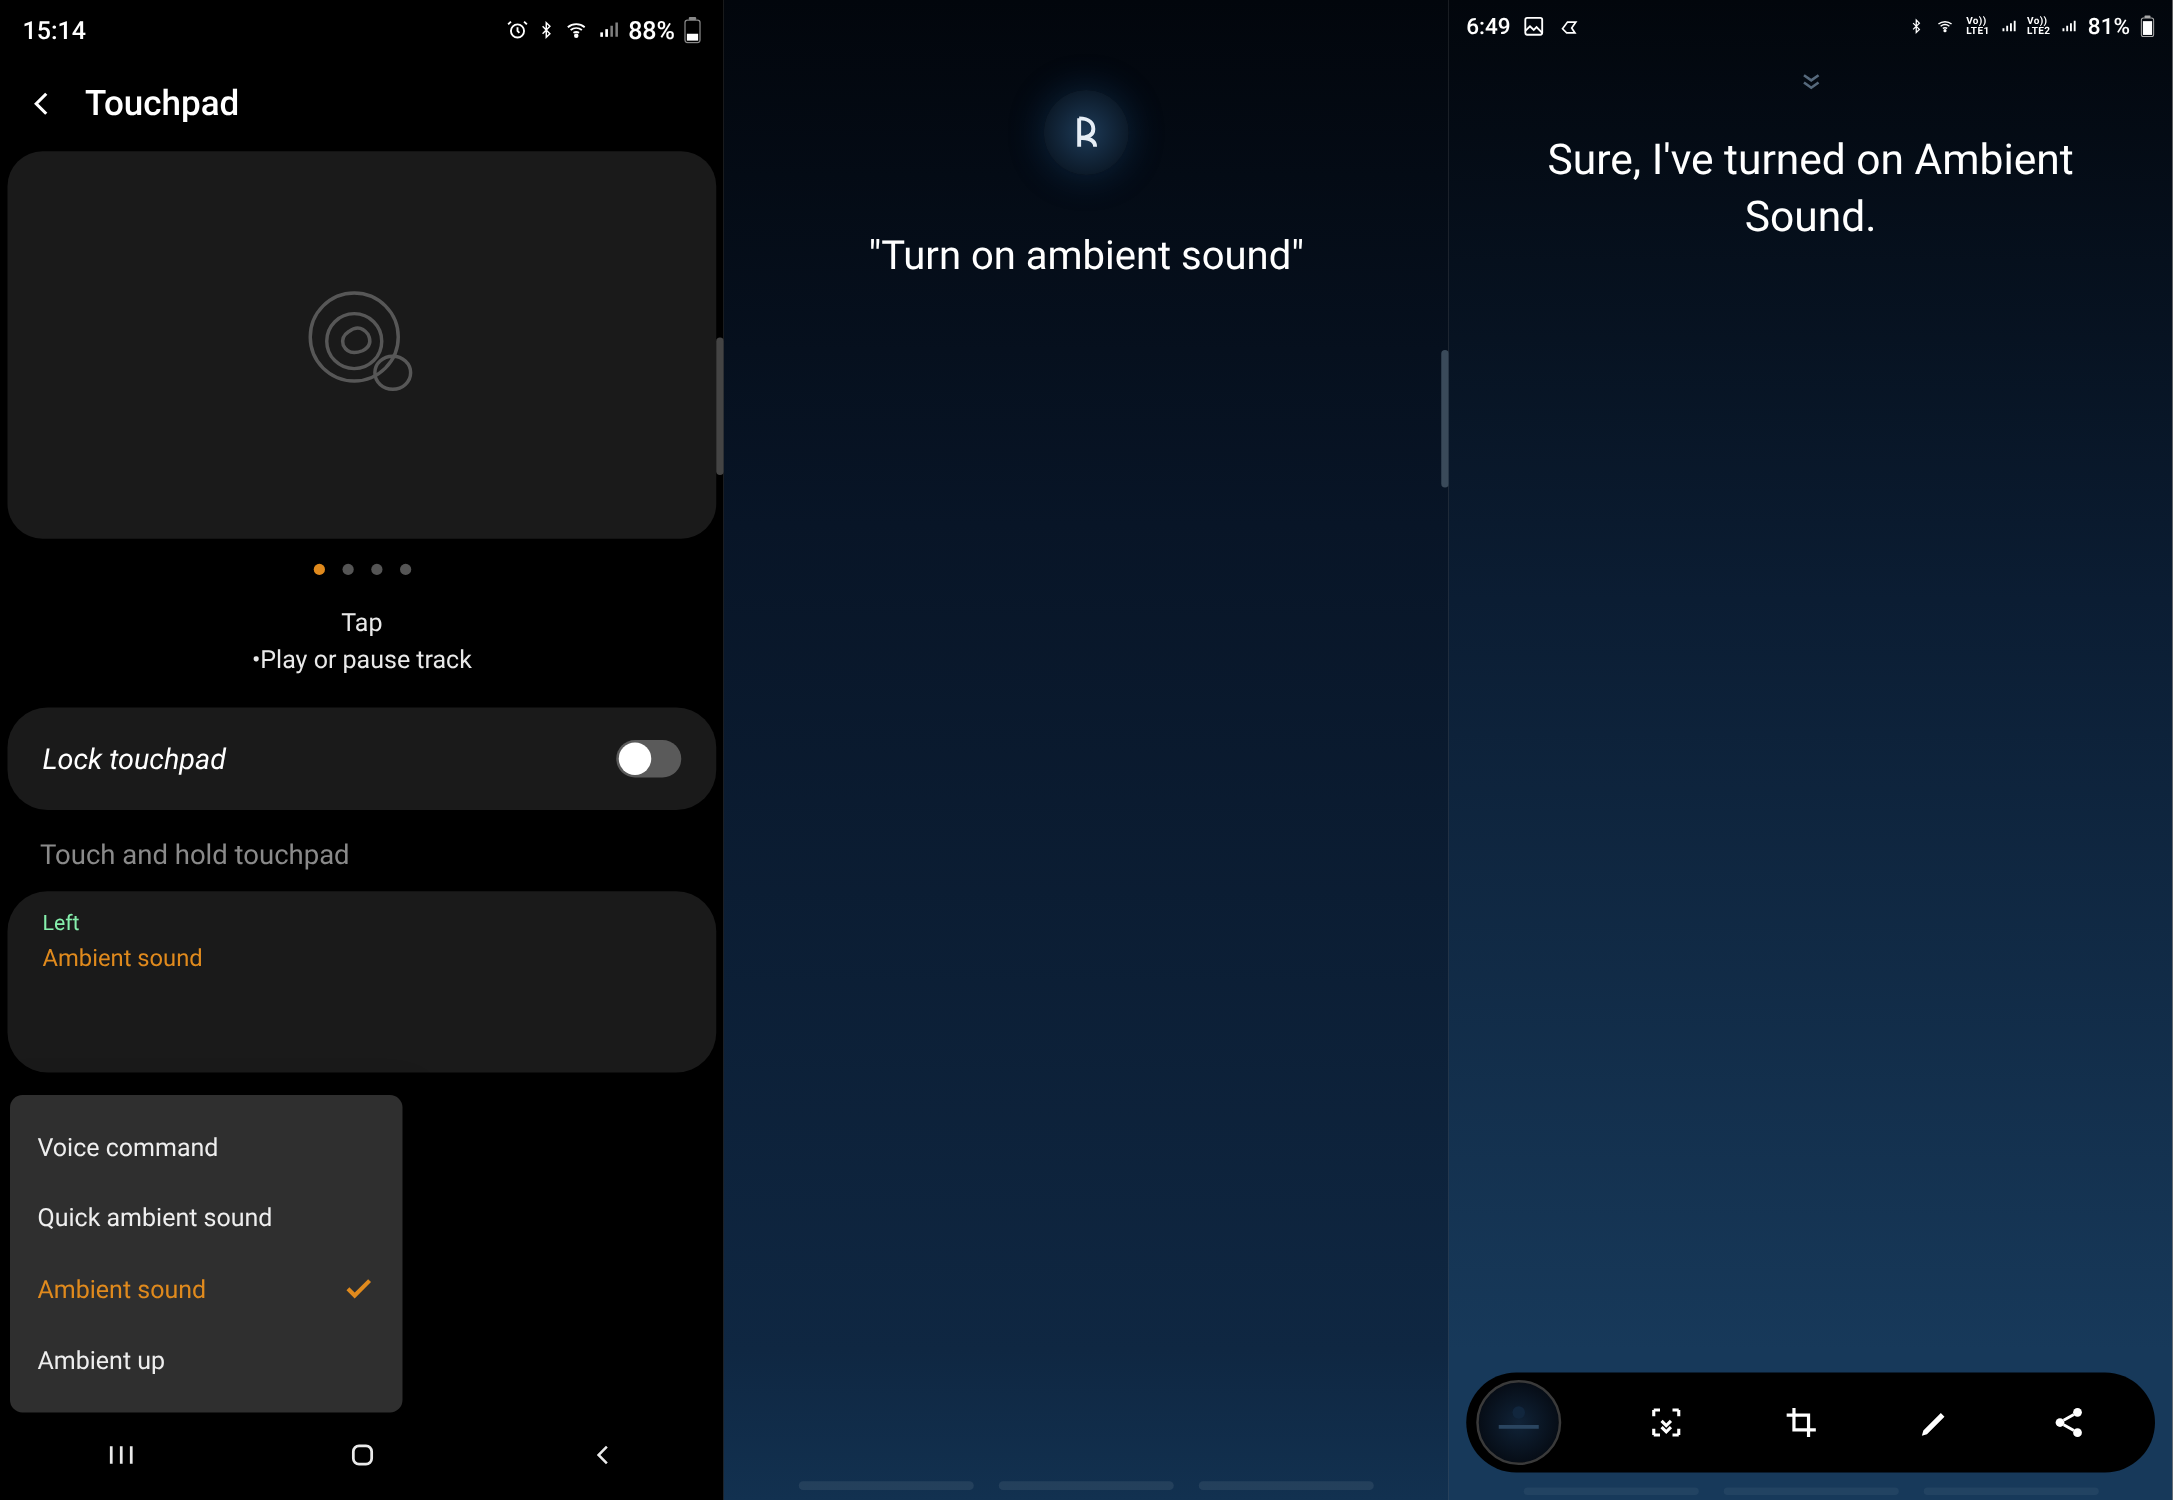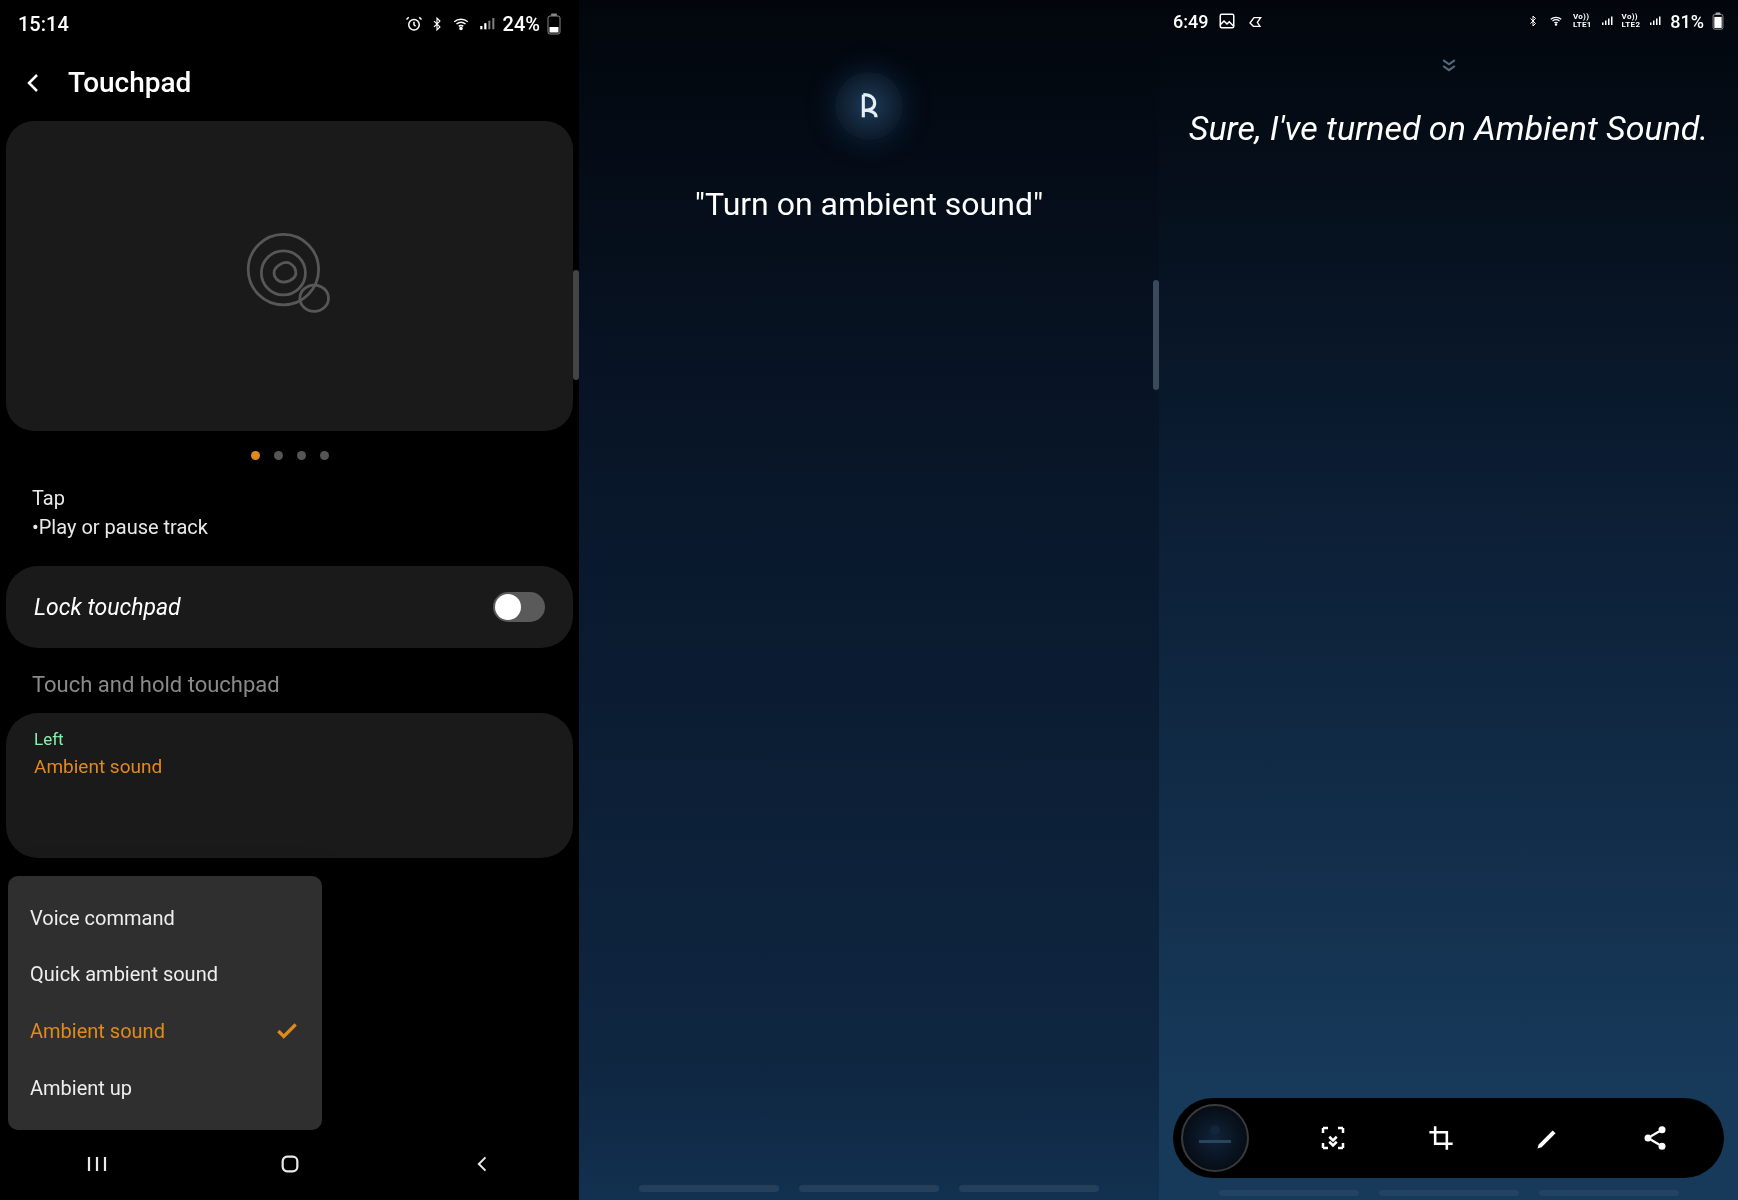--- a/index.html
+++ b/index.html
@@ -18,21 +18,21 @@
   .page-header { display:flex; align-items:center; gap:22px; padding:18px 22px 22px; }
   .page-header h1 { font-size:28px; font-weight:500; }
 
   .card-img { margin:0 6px; height:310px; background:#1a1a1a; border-radius:28px; display:flex; align-items:center; justify-content:center; }
   .earbud-shape svg { opacity:.55; }
 
   .pager { display:flex; gap:14px; justify-content:center; margin-top:20px; }
   .pager .dot { width:9px; height:9px; border-radius:50%; background:#555; }
   .pager .dot.on { background:#e08a1d; }
 
-  .tap-block { padding:24px 32px 14px; font-size:20px; color:#e9e9e9; line-height:1.45; }
+  .tap-block { padding:24px 32px 14px; font-size:20px; color:#e9e9e9; line-height:1.45;text-align:center; }
 
   .row-card { margin:10px 6px 0; background:#1a1a1a; border-radius:32px; padding:26px 28px; display:flex; align-items:center;font-style:italic; }
   .row-card .label { font-size:23px; }
   .toggle { margin-left:auto; width:52px; height:30px; border-radius:15px; background:#5a5a5a; position:relative; }
   .toggle .knob { position:absolute; left:2px; top:2px; width:26px; height:26px; border-radius:50%; background:#fff; }
 
   .section-label { padding:24px 32px 10px; color:#8a8a8a; font-size:22px; }
 
   .two-card { margin:6px 6px 0; background:#1a1a1a; border-radius:32px; padding:16px 28px 80px; }
   .two-card .ttl { font-size:17px; color:#86efac; }
@@ -58,21 +58,21 @@
   .pill-row { position:absolute; left:0; right:0; bottom:8px; display:flex; justify-content:center; gap:20px; }
   .pill-row span { width:140px; height:7px; background:rgba(255,255,255,.08); border-radius:4px; }
   .scroll-hint2 { position:absolute; right:0; top:280px; width:6px; height:110px; background:#3a4a5a; border-radius:3px; }
 
   
   .s3 { width:579px; height:1200px; background:linear-gradient(180deg,#02060c 0%,#0b1d33 40%,#17395a 90%); color:#fff; position:relative; }
   .status-bar3 { display:flex; align-items:center; height:42px; padding:0 14px; font-size:18px; font-weight:500;gap:44px; }
   .status-bar3 .left { display:flex; align-items:center; gap:10px; }
   .status-bar3 .right { margin-left:auto; display:flex; align-items:center; gap:8px; font-size:15px; }
   .expand-hint { display:flex; justify-content:center; margin-top:14px; color:#5a6a7a; }
-  .response { text-align:center; font-size:34px; font-weight:400; line-height:1.35; padding:0 28px; margin-top:30px;font-style:italic; }
+  .response { text-align:center; font-size:34px; font-weight:400; line-height:1.35; padding:0 28px; margin-top:30px; }
   .toolbar { position:absolute; left:14px; right:14px; bottom:22px; height:80px; background:#000; border-radius:40px;
              display:flex; align-items:center; padding:0 16px 0 8px; gap:30px; }
   .thumb { width:68px; height:68px; border-radius:50%; border:2px solid #3a3a3a; overflow:hidden; display:flex; align-items:center; justify-content:center;
            background:radial-gradient(circle,#102338 0%,#050a12 80%);}
   .tool-icons { flex:1; display:flex; justify-content:space-around; align-items:center; color:#fff; }
   .pill-row3 { position:absolute; left:0; right:0; bottom:4px; display:flex; justify-content:center; gap:20px; }
   .pill-row3 span { width:140px; height:6px; background:rgba(255,255,255,.05); border-radius:4px; }
 
   .lte-badge { font-size:8px; line-height:8px; text-align:left; font-weight:700; letter-spacing:.3px; }
 </style>
@@ -101,21 +101,21 @@
               <path d="M3 9a14 14 0 0 1 18 0M6 12a10 10 0 0 1 12 0M9 15a6 6 0 0 1 6 0"></path>
               <circle cx="12" cy="18" r="1.4" fill="#fff"></circle>
             </svg>
         </span>
         <span class="ico">
           <svg width="18" height="16" viewBox="0 0 24 24" fill="#fff">
               <path d="M2 20h3v-5H2zM8 20h3v-9H8zM14 20h3V7h-3zM20 20h3V3h-3z" fill-opacity=".5"></path>
               <path d="M2 20h3v-5H2zM8 20h3v-9H8z"></path>
             </svg>
         </span>
-        <span class="battery-pct">24%</span>
+        <span class="battery-pct">88%</span>
         <span class="ico">
           <svg width="14" height="22" viewBox="0 0 14 22" fill="none">
               <rect x="1" y="3" width="12" height="18" rx="2" stroke="#888"></rect>
               <rect x="4" y="0.5" width="6" height="2.5" rx="1" fill="#888"></rect>
               <rect x="2.5" y="14" width="9" height="5.5" fill="#fff"></rect>
             </svg>
         </span>
       </span>
     </div>
 

